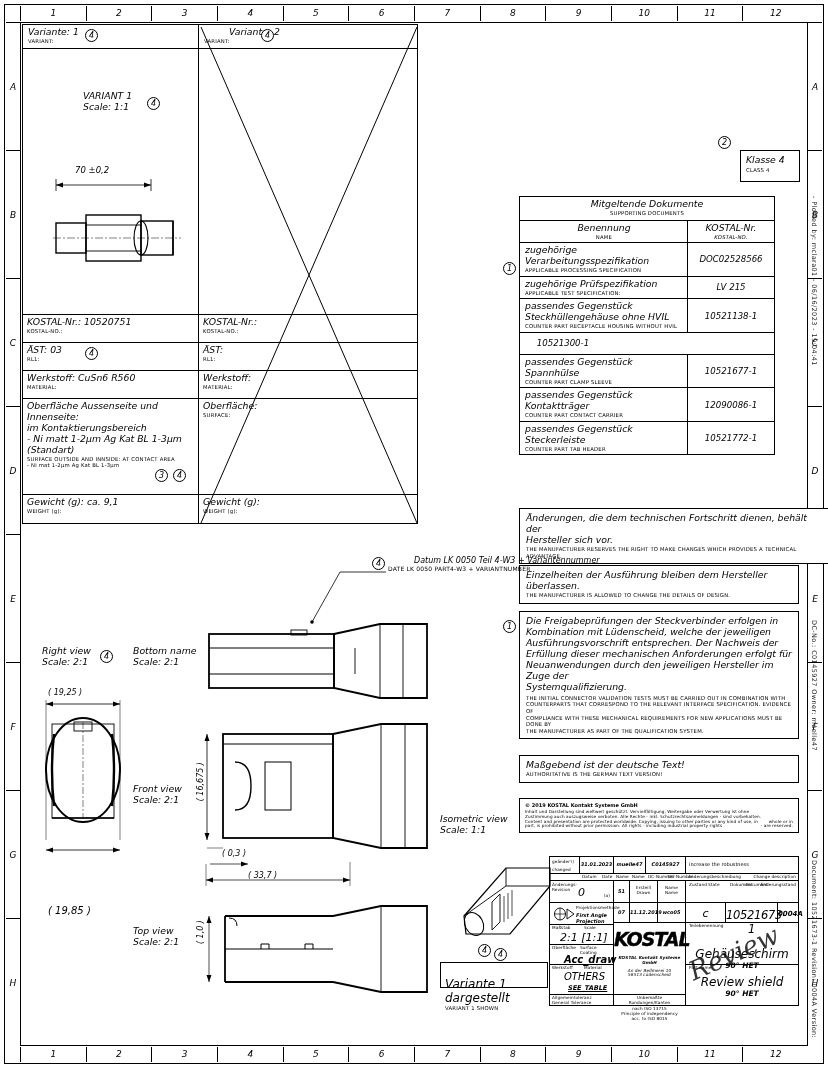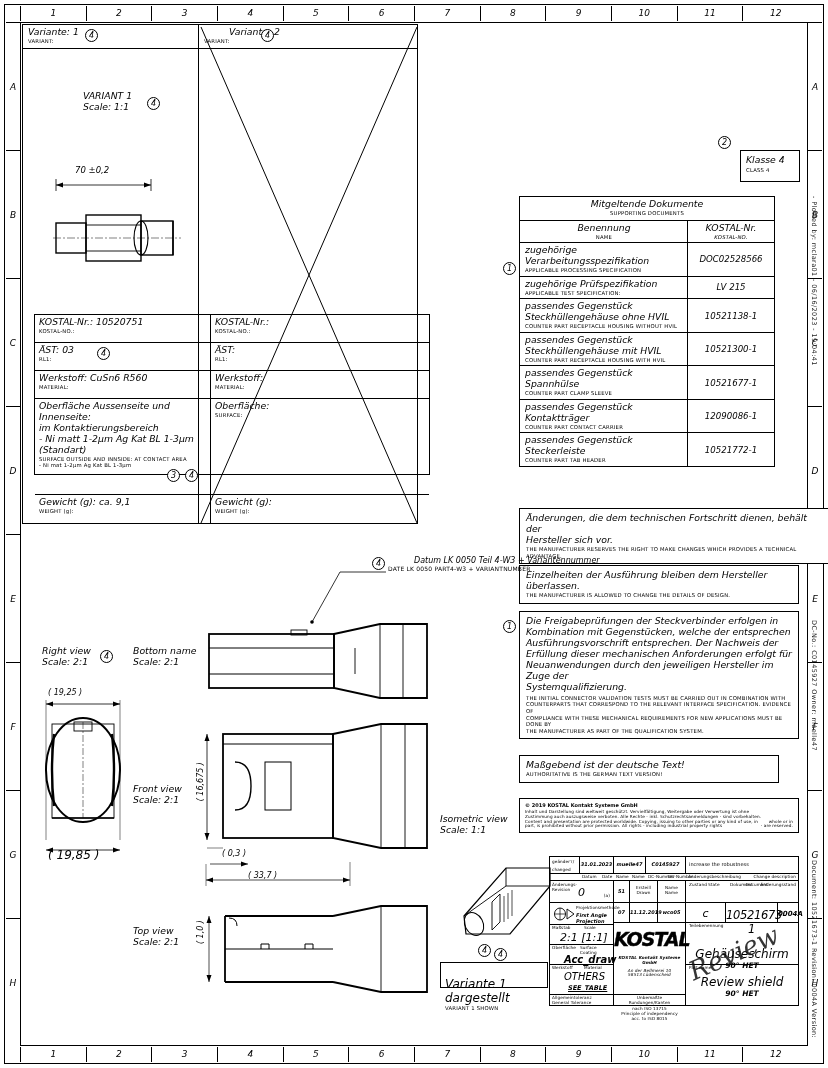--- a/index.html
+++ b/index.html
@@ -170,21 +170,21 @@
       <line x1="2" y1="35" x2="130" y2="35" stroke="#000" stroke-width="0.5" stroke-dasharray="8,2,2,2"></line>
       <line x1="122" y1="18" x2="122" y2="52" stroke="#000" stroke-width="1.4"></line>
     </svg>
 
     <svg style="position:absolute; left:176px; top:0px;" width="220" height="500">
       <line x1="2" y1="2" x2="218" y2="498" stroke="#000" stroke-width="1"></line>
       <line x1="218" y1="2" x2="2" y2="498" stroke="#000" stroke-width="1"></line>
     </svg>
   </div>
 
-  <div id="specTable" style="height: 161px; border-bottom: 1px solid rgb(0, 0, 0); border-left: 1px solid rgb(0, 0, 0); border-right: 1px solid rgb(0, 0, 0); margin-left: 12px;">
+  <div id="specTable" style="height: 210px; border-bottom: 1px solid rgb(0, 0, 0); border-left: 1px solid rgb(0, 0, 0); border-right: 1px solid rgb(0, 0, 0);">
       <div class="srow" style="top: 0px; height: 28px;">
         <div class="scell" style="left: 0px; width: 176px; border-right: 1px solid rgb(0, 0, 0);">
           <div class="lbl-de">KOSTAL-Nr.: 10520751</div>
           <div class="lbl-en">KOSTAL-NO.:</div>
         </div>
         <div class="scell" style="left: 176px; width: 220px;">
           <div class="lbl-de">KOSTAL-Nr.:</div>
           <div class="lbl-en">KOSTAL-NO.:</div>
         </div>
       </div>
@@ -273,24 +273,20 @@
           <div class="dt-no">LV 215</div>
         </div>
         <div class="dt-row">
           <div class="dt-name">
             <div class="lbl-de">passendes Gegenstück Steckhüllengehäuse ohne HVIL</div>
             <div class="lbl-en">COUNTER PART RECEPTACLE HOUSING WITHOUT HVIL</div>
           </div>
           <div class="dt-no">10521138-1</div>
         </div>
         <div class="dt-row">
-          <div class="dt-name">
-            <div class="lbl-de">passendes Gegenstück Steckhüllengehäuse mit HVIL</div>
-            <div class="lbl-en">COUNTER PART RECEPTACLE HOUSING WITH HVIL</div>
-          </div>
           <div class="dt-no">10521300-1</div>
         </div>
         <div class="dt-row">
           <div class="dt-name">
             <div class="lbl-de">passendes Gegenstück Spannhülse</div>
             <div class="lbl-en">COUNTER PART CLAMP SLEEVE</div>
           </div>
           <div class="dt-no">10521677-1</div>
         </div>
         <div class="dt-row">
@@ -317,33 +313,33 @@
     <div class="lbl-en">THE MANUFACTURER RESERVES THE RIGHT TO MAKE CHANGES WHICH PROVIDES A TECHNICAL ADVANTAGE.</div>
   </div>
 
   <div class="note" style="left:519px; top:565px; width:280px;">
     <div class="lbl-de">Einzelheiten der Ausführung bleiben dem Hersteller überlassen.</div>
     <div class="lbl-en">THE MANUFACTURER IS ALLOWED TO CHANGE THE DETAILS OF DESIGN.</div>
   </div>
 
   <div class="note" style="left:519px; top:611px; width:280px;">
     <div class="lbl-de">Die Freigabeprüfungen der Steckverbinder erfolgen in</div>
-    <div class="lbl-de">Kombination mit Gegenstücken, welche der entsprechen</div>
+    <div class="lbl-de">Kombination mit Lüdenscheid, welche der jeweiligen</div>
     <div class="lbl-de">Ausführungsvorschrift entsprechen. Der Nachweis der</div>
     <div class="lbl-de">Erfüllung dieser mechanischen Anforderungen erfolgt für</div>
     <div class="lbl-de">Neuanwendungen durch den jeweiligen Hersteller im Zuge der</div>
     <div class="lbl-de">Systemqualifizierung.</div>
     <div class="lbl-en" style="margin-top:2px;">THE INITIAL CONNECTOR  VALIDATION TESTS MUST BE CARRIED OUT IN COMBINATION WITH</div>
     <div class="lbl-en">COUNTERPARTS THAT CORRESPOND TO THE RELEVANT INTERFACE SPECIFICATION. EVIDENCE OF</div>
     <div class="lbl-en">COMPLIANCE WITH THESE MECHANICAL REQUIREMENTS FOR NEW APPLICATIONS MUST BE DONE BY</div>
     <div class="lbl-en">THE MANUFACTURER AS PART OF THE QUALIFICATION SYSTEM.</div>
   </div>
   <div class="bignum" style="left:503px; top:620px;">1</div>
 
-  <div class="note" style="left:519px; top:755px; width:260px;">
+  <div class="note" style="left:519px; top:755px; width:280px;">
     <div class="lbl-de">Maßgebend ist der deutsche Text!</div>
     <div class="lbl-en">AUTHORITATIVE IS THE GERMAN TEXT VERSION!</div>
   </div>
 
   <div class="note" style="left:519px; top:798px; width:280px; padding:3px 5px;">
     <div style="display:flex; align-items:center; gap:3px;">
       <span class="micro2" style="font-weight:bold;">© 2019  KOSTAL Kontakt Systeme GmbH</span>
     </div>
     <div class="micro" style="margin-top:2px;">Inhalt und Darstellung sind weltweit geschützt. Vervielfältigung, Weitergabe oder Verwertung ist ohne</div>
     <div class="micro">Zustimmung auch auszugsweise verboten. Alle Rechte - inkl. Schutzrechtsanmeldungen - sind vorbehalten.</div>
@@ -389,21 +385,21 @@
     <rect x="14" y="24" width="62" height="94" fill="none" stroke="#000" stroke-width="0.9"></rect>
     <rect x="36" y="22" width="18" height="9" fill="none" stroke="#000" stroke-width="0.9"></rect>
     <line x1="45" y1="22" x2="45" y2="118" stroke="#000" stroke-width="0.5" stroke-dasharray="7,2,2,2"></line>
     <path d="M16 34 Q12 70 16 106" fill="none" stroke="#000" stroke-width="2.4"></path>
     <path d="M74 34 Q78 70 74 106" fill="none" stroke="#000" stroke-width="2.4"></path>
     <line x1="14" y1="118" x2="76" y2="118" stroke="#000" stroke-width="1.6"></line>
     <line x1="8" y1="150" x2="82" y2="150" stroke="#000" stroke-width="0.8"></line>
     <path d="M8 150 L15 147.5 L15 152.5 Z" fill="#000"></path>
     <path d="M82 150 L75 147.5 L75 152.5 Z" fill="#000"></path>
   </svg>
-  <div style="position:absolute; left:48px; top:848px; font-size:12px; font-style:italic;">( 19,85 )</div>
+  <div style="position:absolute; left:48px; top:905px; font-size:10px; font-style:italic;">( 19,85 )</div>
 
   <div style="position:absolute; left:133px; top:646px;">
     <div class="lbl-de">Bottom name</div>
     <div class="lbl-de">Scale:  2:1</div>
   </div>
   <svg style="position:absolute; left:205px; top:618px;" width="230" height="90">
     <rect x="4" y="16" width="125" height="54" fill="none" stroke="#000" stroke-width="1.8"></rect>
     <line x1="4" y1="30" x2="129" y2="30" stroke="#000" stroke-width="1"></line>
     <line x1="4" y1="56" x2="129" y2="56" stroke="#000" stroke-width="1"></line>
     <rect x="86" y="12" width="16" height="5" fill="none" stroke="#000" stroke-width="0.9"></rect>

